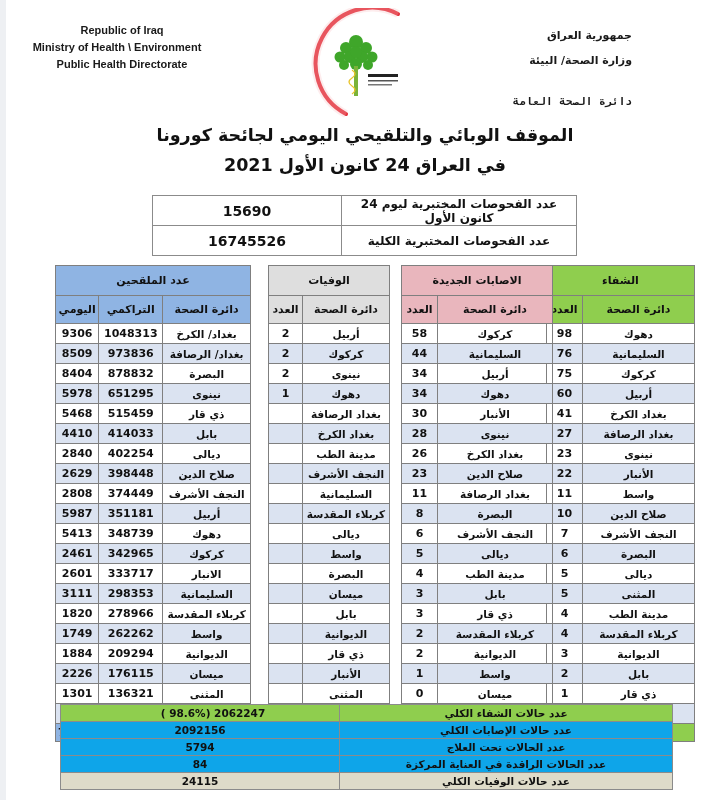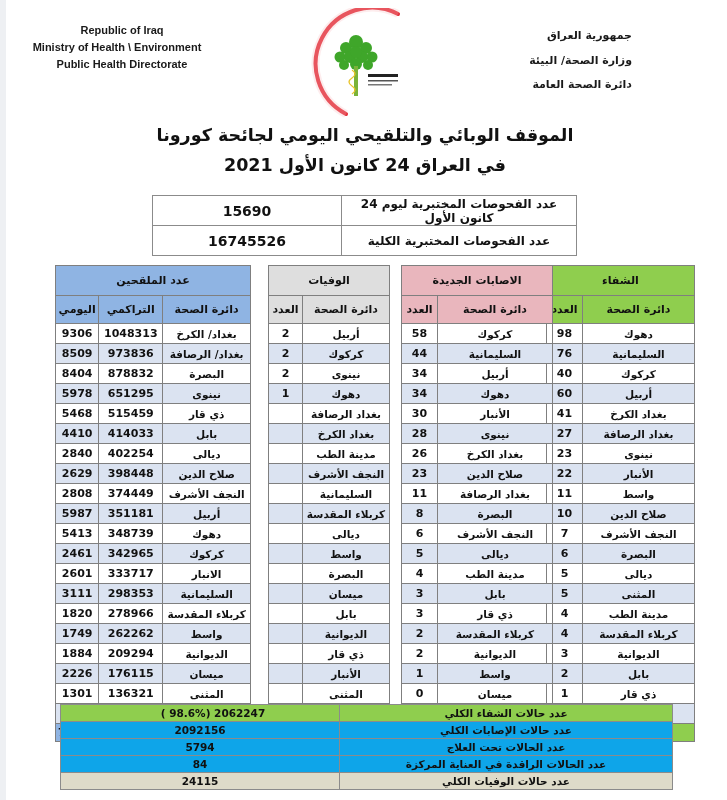--- a/index.html
+++ b/index.html
@@ -6,21 +6,21 @@
   html, body { width: 727px; height: 800px; background: #ffffff; overflow: hidden; }
   body { font-family: "DejaVu Sans", "Liberation Sans", sans-serif; color: #111; position: relative; }
 
   .page-edge { position: absolute; left: 0; top: 0; width: 6px; height: 800px; background: #eef0f3; }
 
   
   .hdr-en { position: absolute; left: 22px; top: 22px; width: 200px; text-align: center; font-family: "Liberation Sans", sans-serif; font-weight: bold; font-size: 11px; line-height: 17px; color: #1a1a1a; }
   .hdr-en div:nth-child(2) { margin-left: -10px; }
   .hdr-ar { position: absolute; right: 95px; top: 25px; width: 140px; text-align: right; direction: rtl; font-weight: bold; font-size: 11px; line-height: 22px; color: #1a1a1a; }
   .hdr-ar div:nth-child(2) { margin-top: 3px; }
-  .hdr-ar div:nth-child(3) { margin-top: 2px; }
+  .hdr-ar div:nth-child(3) { margin-top: 19px; font-family: Liberation Mono, monospace; }
 
   .logo { position: absolute; left: 306px; top: 8px; width: 120px; height: 110px; }
 
   .title { position: absolute; left: 120px; width: 490px; top: 120px; text-align: center; direction: rtl; font-weight: bold; font-size: 17.5px; line-height: 30px; color: #111; }
 
   
   .tests { position: absolute; left: 152px; top: 195px; width: 425px; border-collapse: collapse; direction: rtl; }
   .tests td { border: 1px solid #8b8b8b; height: 30px; font-weight: bold; text-align: center; font-size: 13px; }
   .tests td.lbl { width: 235px; font-size: 12px; }
   .tests td.val { font-size: 14px; }
@@ -132,21 +132,21 @@
       <tr>
         <td>دهوك</td>
         <td class="num">98</td>
       </tr>
       <tr class="alt">
         <td>السليمانية</td>
         <td class="num">76</td>
       </tr>
       <tr>
         <td>كركوك</td>
-        <td class="num">40</td>
+        <td class="num">75</td>
       </tr>
       <tr class="alt">
         <td>أربيل</td>
         <td class="num">60</td>
       </tr>
       <tr>
         <td>بغداد الكرخ</td>
         <td class="num">41</td>
       </tr>
       <tr class="alt">

